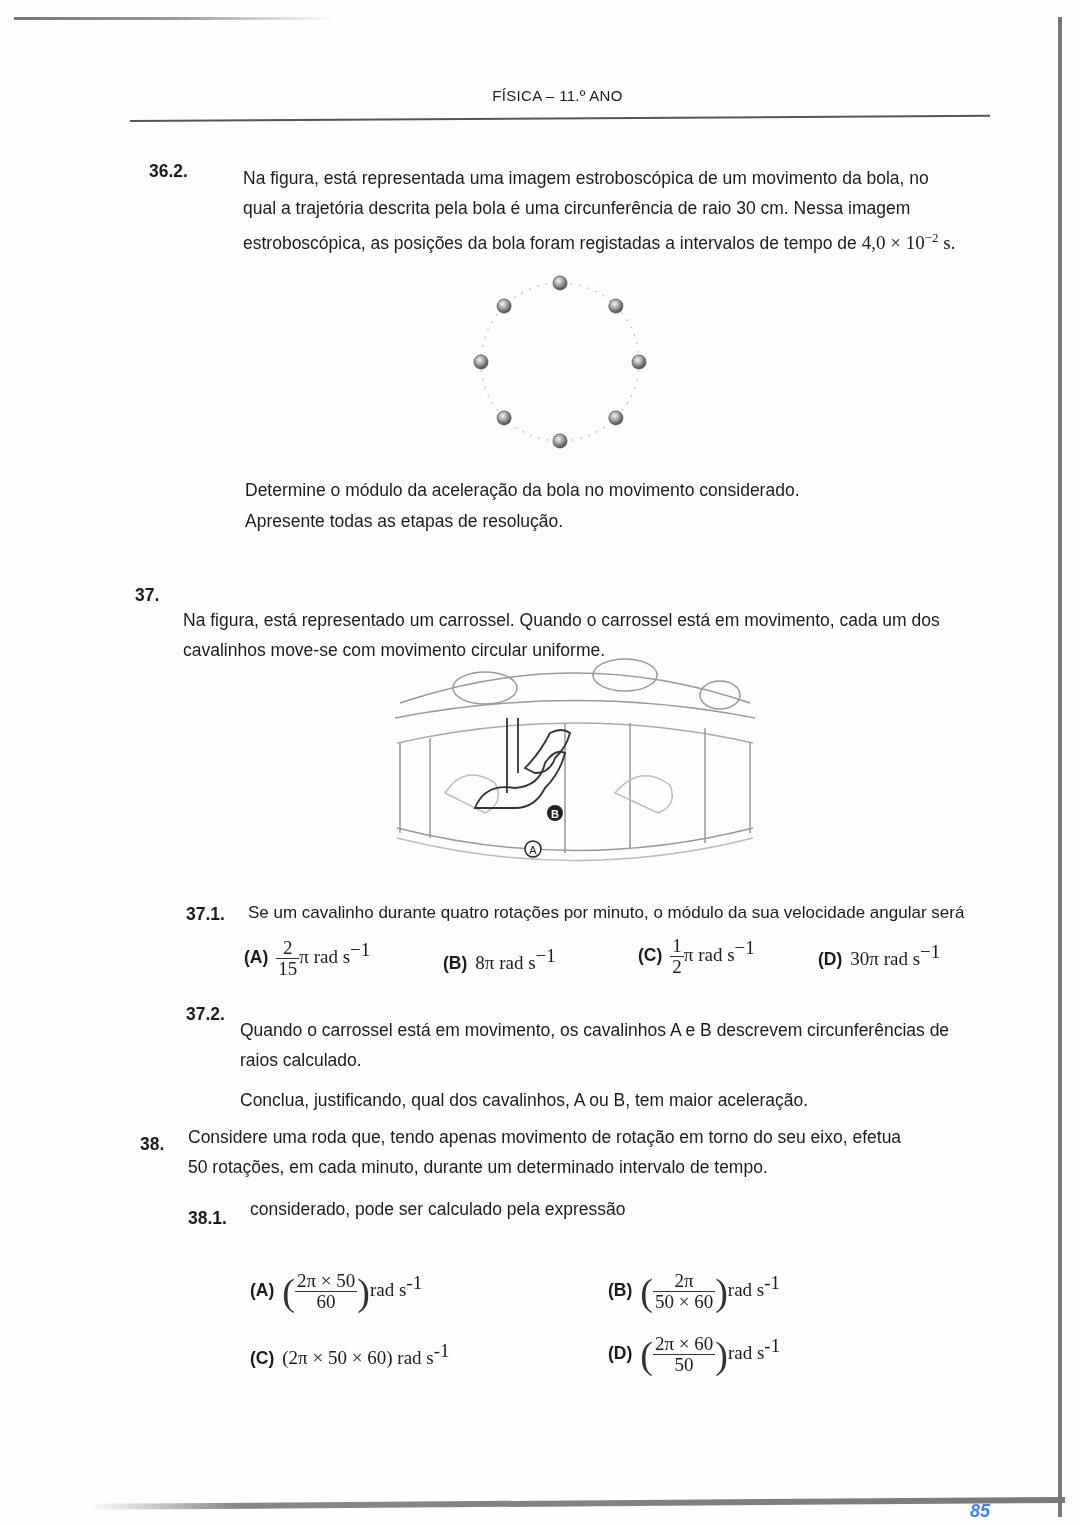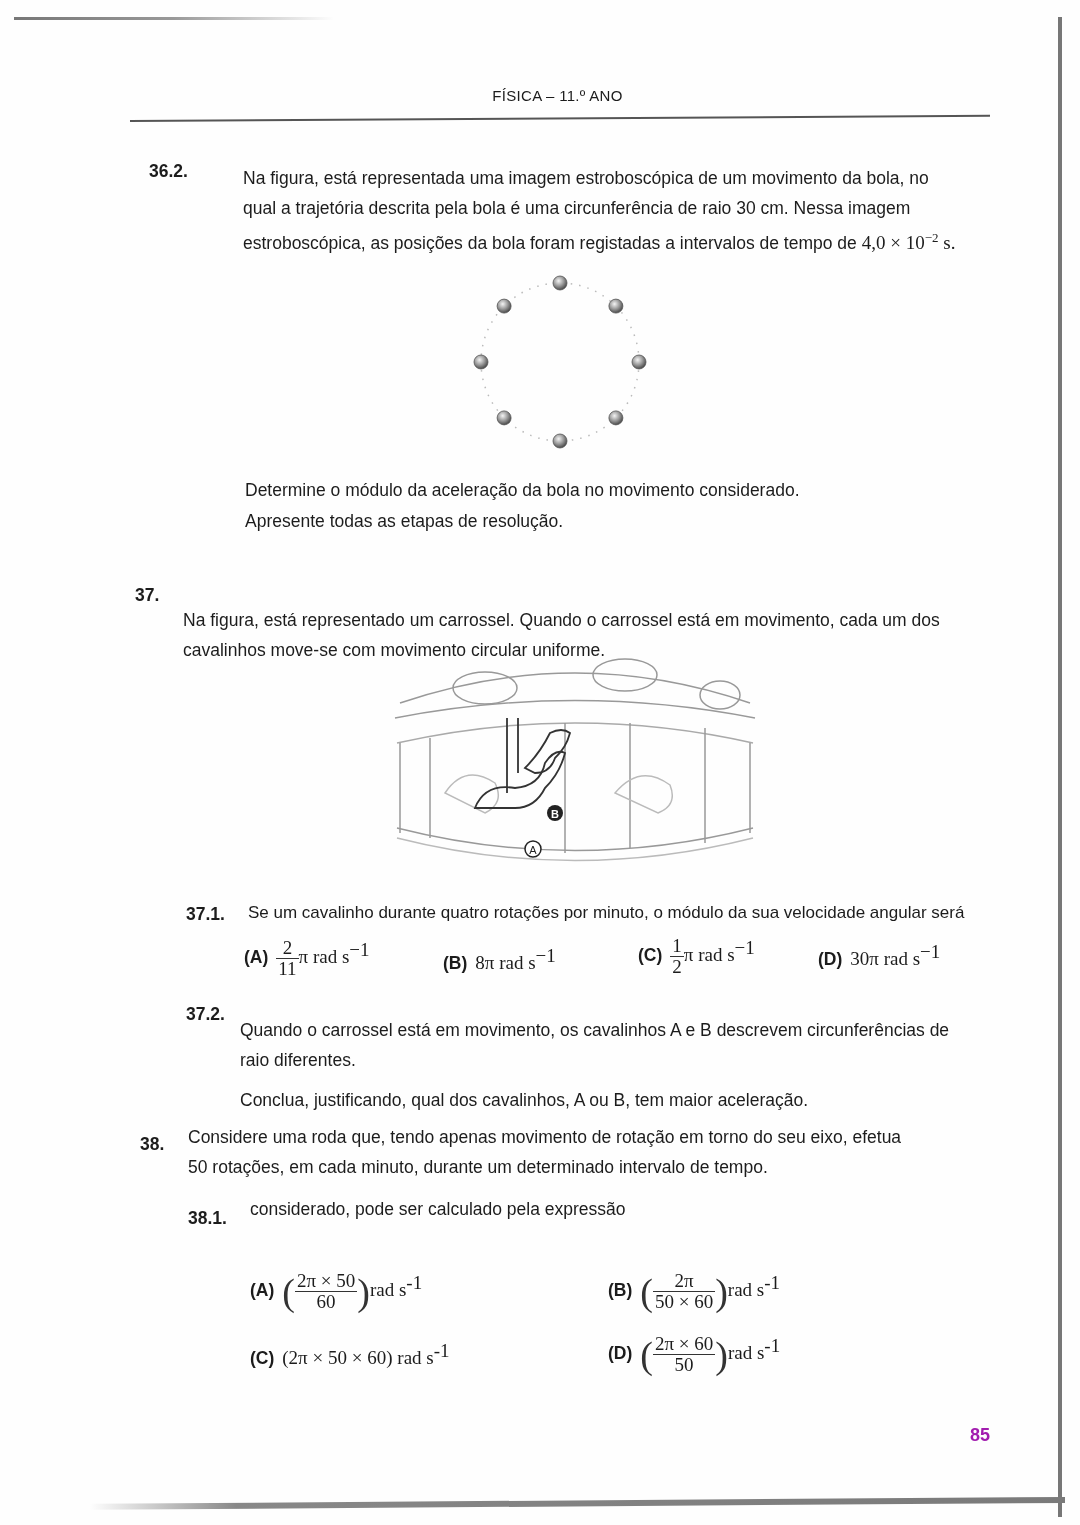--- a/index.html
+++ b/index.html
@@ -41,21 +41,21 @@
     }
     .frac .num { display: block; border-bottom: 1px solid #333; padding: 0 2px; }
     .frac .den { display: block; padding: 0 2px; }
     .paren {
       font-family: "Liberation Serif", serif; font-size: 38px; font-weight: 200;
       vertical-align: middle; line-height: 38px; color: #333;
     }
     .opt { position: absolute; font-size: 17.5px; white-space: nowrap; }
     .opt-letter { font-weight: bold; margin-right: 8px; }
     .figure { position: absolute; }
-    .page-number { position: absolute; left: 970px; top: 1425px; font-size: 18px; font-weight: bold; color: #a21caf; }
+    .page-number { position: absolute; left: 970px; top: 1501px; font-size: 18px; font-weight: bold; color: #3b82f6; font-style: italic; }
   </style>
 </head>
 <body>
 
 <div class="scan-top-left"></div>
 <div class="scan-right"></div>
 <div class="scan-bottom"></div>
 
 <div class="header-title">FÍSICA – 11.º ANO</div>
 <div class="header-rule"></div>
@@ -127,36 +127,36 @@
   <circle cx="170" cy="170" r="8" fill="#222"></circle>
   <text x="170" y="174.5" text-anchor="middle" font-size="11" fill="#fff" font-family="Liberation Sans, sans-serif" font-weight="bold">B</text>
   <circle cx="148" cy="206" r="8" fill="#fff" stroke="#222" stroke-width="1.5"></circle>
   <text x="148" y="210.5" text-anchor="middle" font-size="11" fill="#222" font-family="Liberation Sans, sans-serif">A</text>
 </svg>
 
 <div class="qnum" style="left:186px; top:904px;">37.1.</div>
 <div class="q" style="left:248px; top:898px; font-size:17px;">Se um cavalinho durante quatro rotações por minuto, o módulo da sua velocidade angular será</div>
 
 <div class="opt" style="left:244px; top:938px;">
-  <span class="opt-letter">(A)</span><span class="frac"><span class="num">2</span><span class="den">11</span></span><span class="math">π rad s</span><sup class="math">−1</sup>
+  <span class="opt-letter">(A)</span><span class="frac"><span class="num">2</span><span class="den">15</span></span><span class="math">π rad s</span><sup class="math">−1</sup>
 </div>
 <div class="opt" style="left:443px; top:945px;">
   <span class="opt-letter">(B)</span><span class="math">8π rad s</span><sup class="math">−1</sup>
 </div>
 <div class="opt" style="left:638px; top:936px;">
   <span class="opt-letter">(C)</span><span class="frac"><span class="num">1</span><span class="den">2</span></span><span class="math">π rad s</span><sup class="math">−1</sup>
 </div>
 <div class="opt" style="left:818px; top:941px;">
   <span class="opt-letter">(D)</span><span class="math">30π rad s</span><sup class="math">−1</sup>
 </div>
 
 <div class="qnum" style="left:186px; top:1004px;">37.2.</div>
 <div class="text-block" style="left:240px; top:991px; width:740px;margin-top:24px;">
   <span class="line">Quando o carrossel está em movimento, os cavalinhos A e B descrevem circunferências de</span>
-  <span class="line">raio diferentes.</span>
+  <span class="line">raios calculado.</span>
   <span class="line" style="margin-top:10px;">Conclua, justificando, qual dos cavalinhos, A ou B, tem maior aceleração.</span>
 </div>
 
 <div class="qnum" style="left:140px; top:1134px;">38.</div>
 <div class="text-block" style="left:188px; top:1122px; width:800px;">
   <span class="line">Considere uma roda que, tendo apenas movimento de rotação em torno do seu eixo, efetua</span>
   <span class="line">50 rotações, em cada minuto, durante um determinado intervalo de tempo.</span>
 </div>
 
 <div class="qnum" style="left:188px; top:1208px;">38.1.</div>

